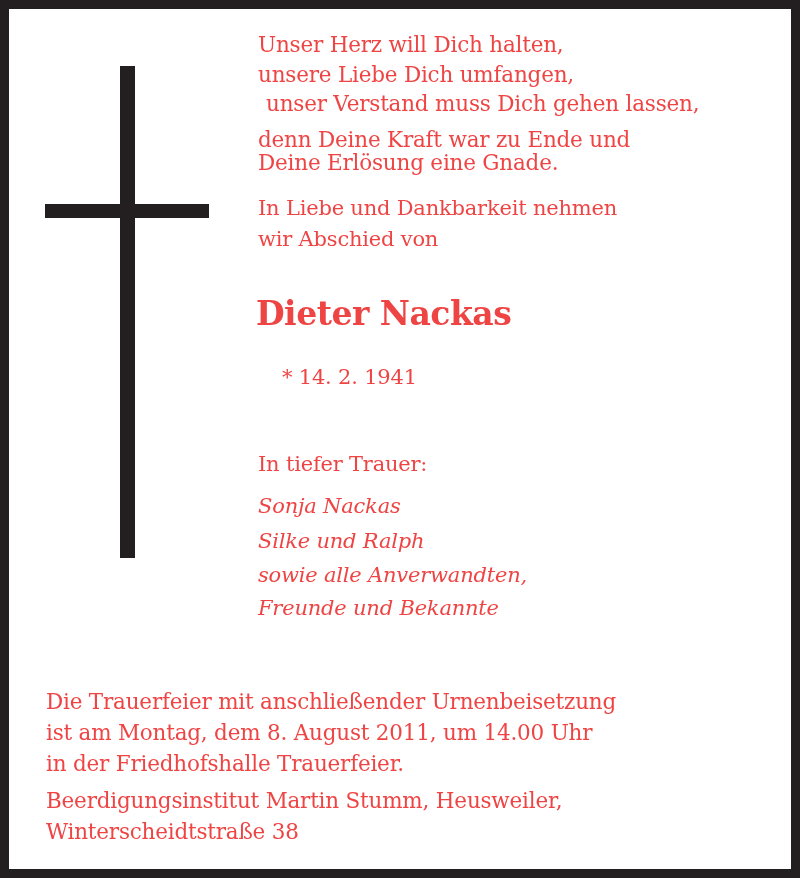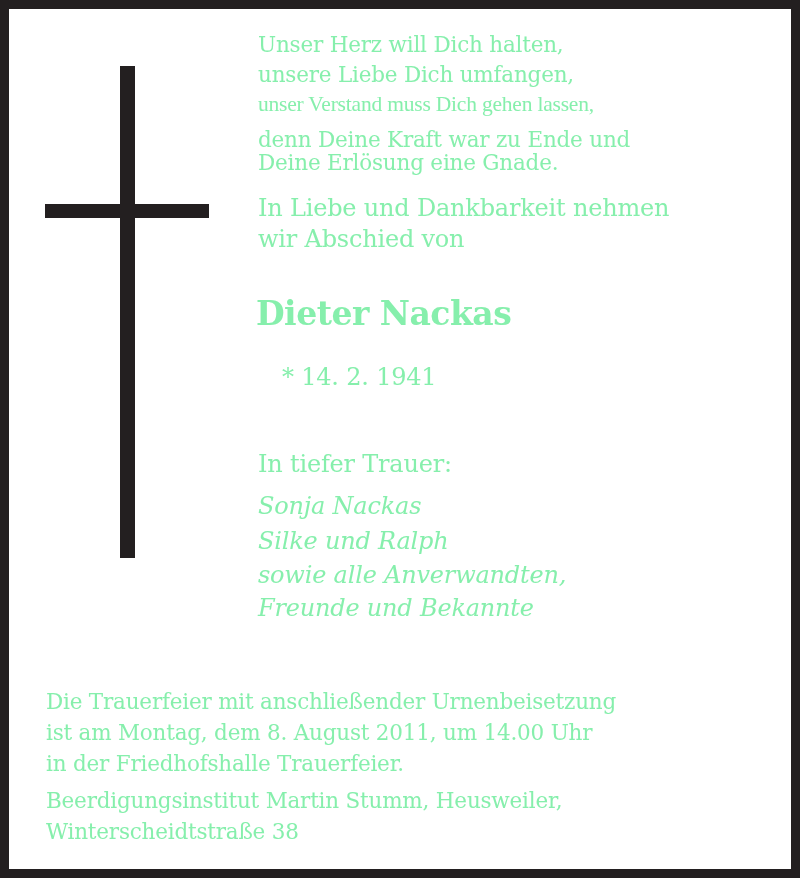--- a/index.html
+++ b/index.html
@@ -16,21 +16,21 @@
       top: 9px;
       width: 782px;
       height: 860px;
       background: #ffffff;
     }
     .page {
       position: absolute;
       left: 0; top: 0;
       width: 800px; height: 878px;
       font-family: "DejaVu Serif", "Liberation Serif", serif;
-      color: #86efac;
+      color: #ef4444;
     }
     .cross-v {
       position: absolute;
       left: 120px;
       top: 66px;
       width: 15px;
       height: 492px;
       background: #231f20;
     }
     .cross-h {
@@ -41,21 +41,21 @@
       height: 14px;
       background: #231f20;
     }
     .line {
       position: absolute;
       white-space: nowrap;
       font-size: 21.5px;
       line-height: 30px;
       letter-spacing: -0.2px;
     }
-    .lg { font-size: 24px; text-align: center; }
+    .lg { font-size: 21px; text-align: center; }
     .name {
       position: absolute;
       left: 256px;
       top: 281px;
       font-family: "DejaVu Serif", serif;
       font-weight: bold;
       font-size: 33px;
       line-height: 66px;
       letter-spacing: -0.5px;
       white-space: nowrap;
@@ -70,21 +70,21 @@
 <div class="page">
 
   <div>
     <div class="cross-v"></div>
     <div class="cross-h"></div>
   </div>
 
   <div>
     <div class="line" style="left:258px; top:30px;">Unser Herz will Dich halten,</div>
     <div class="line" style="left:258px; top:60px;">unsere Liebe Dich umfangen,</div>
-    <div class="line" style="left:258px; top:89px;font-family:Liberation Serif, serif;">unser Verstand muss Dich gehen lassen,</div>
+    <div class="line" style="left:266px; top:89px;">unser Verstand muss Dich gehen lassen,</div>
     <div class="line" style="left:258px; top:125px;">denn Deine Kraft war zu Ende und</div>
     <div class="line" style="left:258px; top:148px;">Deine Erlösung eine Gnade.</div>
   </div>
 
   <div>
     <div class="line lg" style="left:258px; top:193px;">In Liebe und Dankbarkeit nehmen</div>
     <div class="line lg" style="left:258px; top:224px;">wir Abschied von</div>
   </div>
 
   <div class="name">Dieter Nackas</div>

